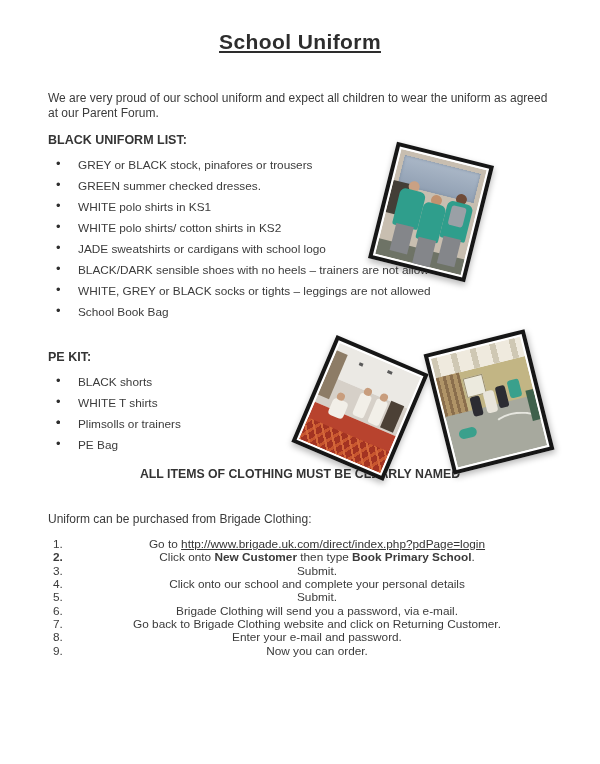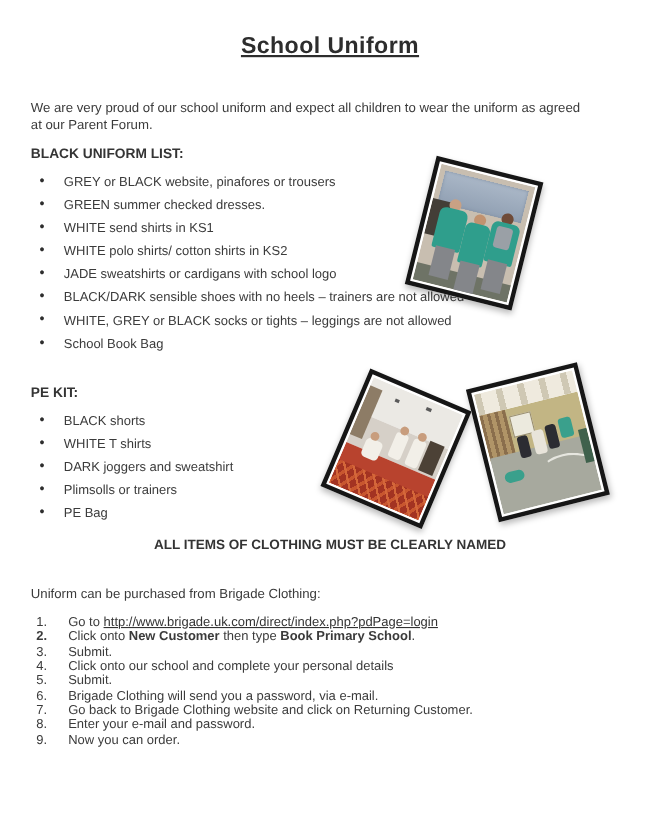--- a/index.html
+++ b/index.html
@@ -1,39 +1,39 @@
 <!DOCTYPE html>
 <html><head>
 <meta charset="utf-8">
 <style>
   html,body{margin:0;padding:0;background:#ffffff;}
   body{width:600px;height:764px;font-family:"Liberation Sans",sans-serif;color:#3b3b3b;overflow:hidden;}
   .page{position:relative;width:600px;height:764px;background:#ffffff;}
-  .content{padding:0 28px;position:relative;z-index:1;}
+  .content{padding:0 48px;position:relative;z-index:1;}
 
   .title{text-align:center;font-size:21px;font-weight:bold;color:#2d2d2d;
          text-decoration:underline;margin:30px 0 0 0;letter-spacing:.4px;line-height:1.15;}
 
   .intro{font-size:12px;line-height:15px;width:505px;margin-top:37px;}
 
   .sec-heading{font-size:12.5px;font-weight:bold;color:#343434;margin-top:10px;}
   .pe-heading{margin-top:31px;}
 
   ul.blist{list-style:none;margin:12px 0 0 0;padding:0 0 0 8px;font-size:11.8px;}
   ul.blist li{position:relative;padding-left:22px;margin-bottom:8px;line-height:13px;}
   ul.blist li .dot{position:absolute;left:0;top:-2px;font-size:13px;color:#2e2e2e;}
 
   .notice{font-size:12.3px;font-weight:bold;color:#343434;text-align:center;margin-top:15px;}
 
   .purchase-intro{font-size:12px;margin-top:31px;}
 
   ol.steps{list-style:none;margin:11px 0 0 0;padding:0 0 0 5px;font-size:11.8px;}
   ol.steps li{display:flex;line-height:13.3px;}
   .step-num{width:29px;flex:none;}
-  .step-text{flex:1;}
+  .step-text{flex:1;text-align:center;}
   .b{font-weight:bold;}
   .link{text-decoration:underline;color:#333;}
 
   .closing{font-size:12px;line-height:15px;width:512px;margin-top:28px;white-space:pre-wrap;}
 
   
   .photo{position:absolute;border:4px solid #161616;background:#fff;z-index:2;
          box-shadow:1px 3px 6px rgba(0,0,0,.28);}
   .scene{position:absolute;inset:2px;overflow:hidden;}
   .scene div{position:absolute;}
@@ -157,36 +157,36 @@
 
   <div class="content">
 
     <h1 class="title">School Uniform</h1>
 
     <p class="intro">We are very proud of our school uniform and expect all children to wear the uniform as agreed at our Parent Forum.</p>
 
     <div class="sec-heading">BLACK UNIFORM LIST:</div>
 
     <ul class="blist">
-      <li><span class="dot">•</span><span>GREY or BLACK website, pinafores or trousers</span></li>
+      <li><span class="dot">•</span><span>GREY or BLACK stock, pinafores or trousers</span></li>
       <li><span class="dot">•</span><span>GREEN summer checked dresses.</span></li>
-      <li><span class="dot">•</span><span>WHITE send shirts in KS1</span></li>
+      <li><span class="dot">•</span><span>WHITE polo shirts in KS1</span></li>
       <li><span class="dot">•</span><span>WHITE polo shirts/ cotton shirts in KS2</span></li>
       <li><span class="dot">•</span><span>JADE sweatshirts or cardigans with school logo</span></li>
       <li><span class="dot">•</span><span>BLACK/DARK sensible shoes with no heels – trainers are not allowed</span></li>
       <li><span class="dot">•</span><span>WHITE, GREY or BLACK socks or tights – leggings are not allowed</span></li>
       <li><span class="dot">•</span><span>School Book Bag</span></li>
     </ul>
 
     <div class="sec-heading pe-heading">PE KIT:</div>
 
     <ul class="blist">
       <li><span class="dot">•</span><span>BLACK shorts</span></li>
       <li><span class="dot">•</span><span>WHITE T shirts</span></li>
-      <li><span class="dot">•</span><span>DARK joggers and sweatshirt</span></li>
+      <li><span class="dot">•</span></li>
       <li><span class="dot">•</span><span>Plimsolls or trainers</span></li>
       <li><span class="dot">•</span><span>PE Bag</span></li>
     </ul>
 
     <div class="notice">ALL ITEMS OF CLOTHING MUST BE CLEARLY NAMED</div>
 
     <p class="purchase-intro">Uniform can be purchased from Brigade Clothing:</p>
 
     <ol class="steps">
       <li>

